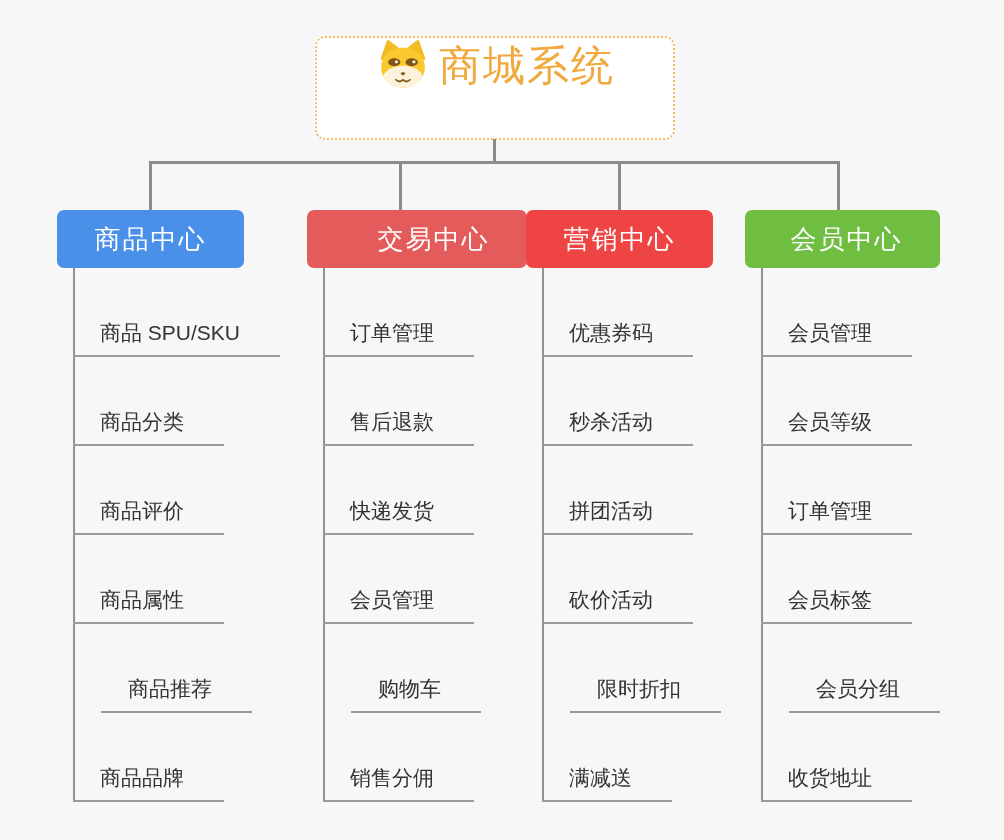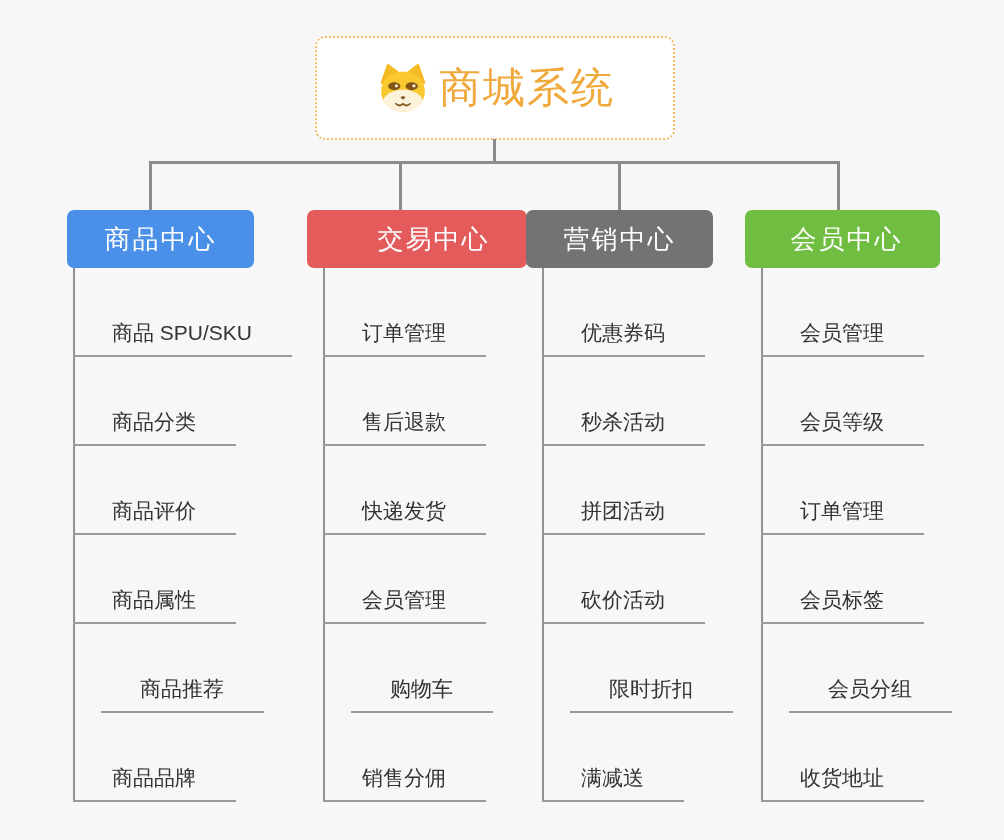--- a/index.html
+++ b/index.html
@@ -6,51 +6,51 @@
   .canvas {
     position:relative; width:1004px; height:840px; overflow:hidden;
     background:#F7F7F7;
     font-family:"Liberation Sans", sans-serif;
   }
   
   .root-node {
     position:absolute; left:315px; top:36px; width:360px; height:104px;
     box-sizing:border-box; background:#FFFFFF;
     border:2px dotted #F3BC62; border-radius:10px;
-    display:flex; align-items:center; justify-content:center; gap:8px;
+    display:flex; align-items:flex-start; justify-content:center; gap:8px;
     cursor:pointer;
   }
   .root-title { font-size:42px; letter-spacing:2px; color:#F0A93C; }
   .dog-icon { width:56px; height:52px; flex:0 0 auto; }
 
   
   .conn { position:absolute; background:#8C8C8C; }
   .conn.root-stub { left:493px; top:139px; width:3px; height:24px; }
   .conn.rail      { left:149px; top:161px; width:691px; height:3px; }
   .conn.drop      { top:161px; width:3px; height:49px; }
   .conn.drop.d0 { left:149px; } .conn.drop.d1 { left:399px; }
   .conn.drop.d2 { left:618px; } .conn.drop.d3 { left:837px; }
 
   
   .branch {
     position:absolute; top:210px; width:187px; height:58px;
     border-radius:7px; color:#FFFFFF; font-size:26px; letter-spacing:2px;
     display:flex; align-items:center; justify-content:center; cursor:pointer;
   }
-  .branch.b0 { left:67px; } .branch.b1 { left:307px; }
+  .branch.b0 { left:57px; } .branch.b1 { left:307px; }
   .branch.b2 { left:526px; } .branch.b3 { left:745px; }
 
   
   .subtree { position:absolute; top:0; }
   .subtree.s0 { left:73px; } .subtree.s1 { left:323px; }
   .subtree.s2 { left:542px; } .subtree.s3 { left:761px; }
   .vline { position:absolute; left:0; top:268px; width:2px; height:532px; background:#929292; }
   .leaf {
     position:absolute; left:0; white-space:nowrap;
-    padding:0 40px 10px 39px; border-bottom:2px solid #9A9A9A;
+    padding:0 40px 10px 27px; border-bottom:2px solid #9A9A9A;
     font-size:21px; line-height:25px; color:#333333; cursor:pointer;
   }
   .leaf.r0 { top:320px; } .leaf.r1 { top:409px; } .leaf.r2 { top:498px; }
   .leaf.r3 { top:587px; } .leaf.r4 { top:676px;margin-left:28px; } .leaf.r5 { top:765px; }
 </style>
 </head>
 <body>
 
 <div class="canvas">
 
@@ -75,21 +75,21 @@
 
   <div class="conn root-stub"></div>
   <div class="conn rail"></div>
   <div class="conn drop d0"></div>
   <div class="conn drop d1"></div>
   <div class="conn drop d2"></div>
   <div class="conn drop d3"></div>
 
   <div class="branch b0" style="background-color: rgb(74, 144, 232);">商品中心</div>
   <div class="branch b1" style="background-color: rgb(228, 91, 91); padding-left: 33px;">交易中心</div>
-  <div class="branch b2" style="background-color: #737373;">营销中心</div>
+  <div class="branch b2" style="background-color: #ef4444;">营销中心</div>
   <div class="branch b3" style="background-color: rgb(111, 190, 65); padding-left: 8px;">会员中心</div>
 
   <div class="subtree s0">
     <div class="vline"></div>
     <div class="leaf r0">商品 SPU/SKU</div>
     <div class="leaf r1">商品分类</div>
     <div class="leaf r2">商品评价</div>
     <div class="leaf r3">商品属性</div>
     <div class="leaf r4">商品推荐</div>
     <div class="leaf r5">商品品牌</div>

